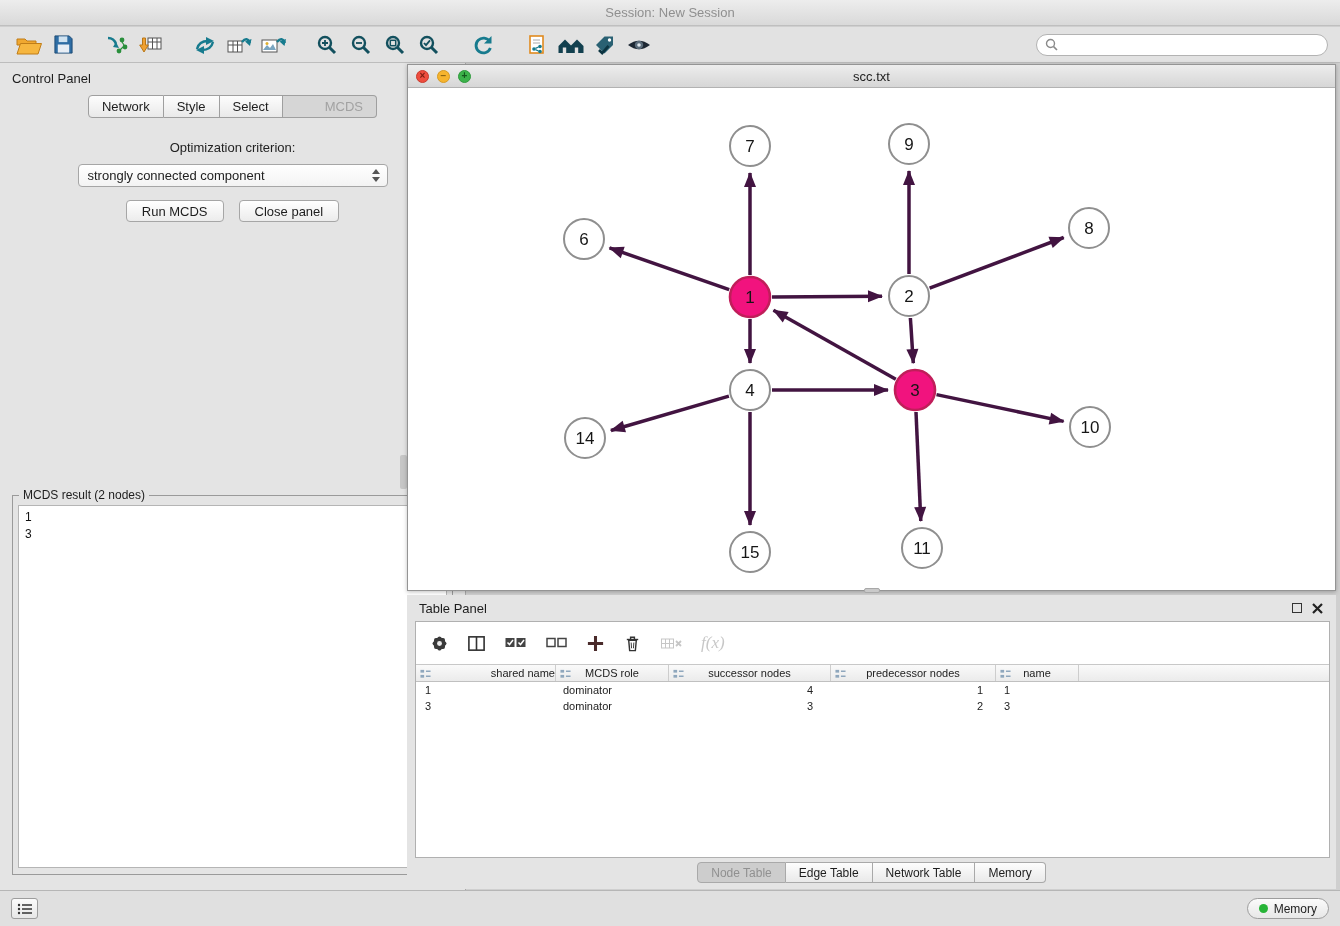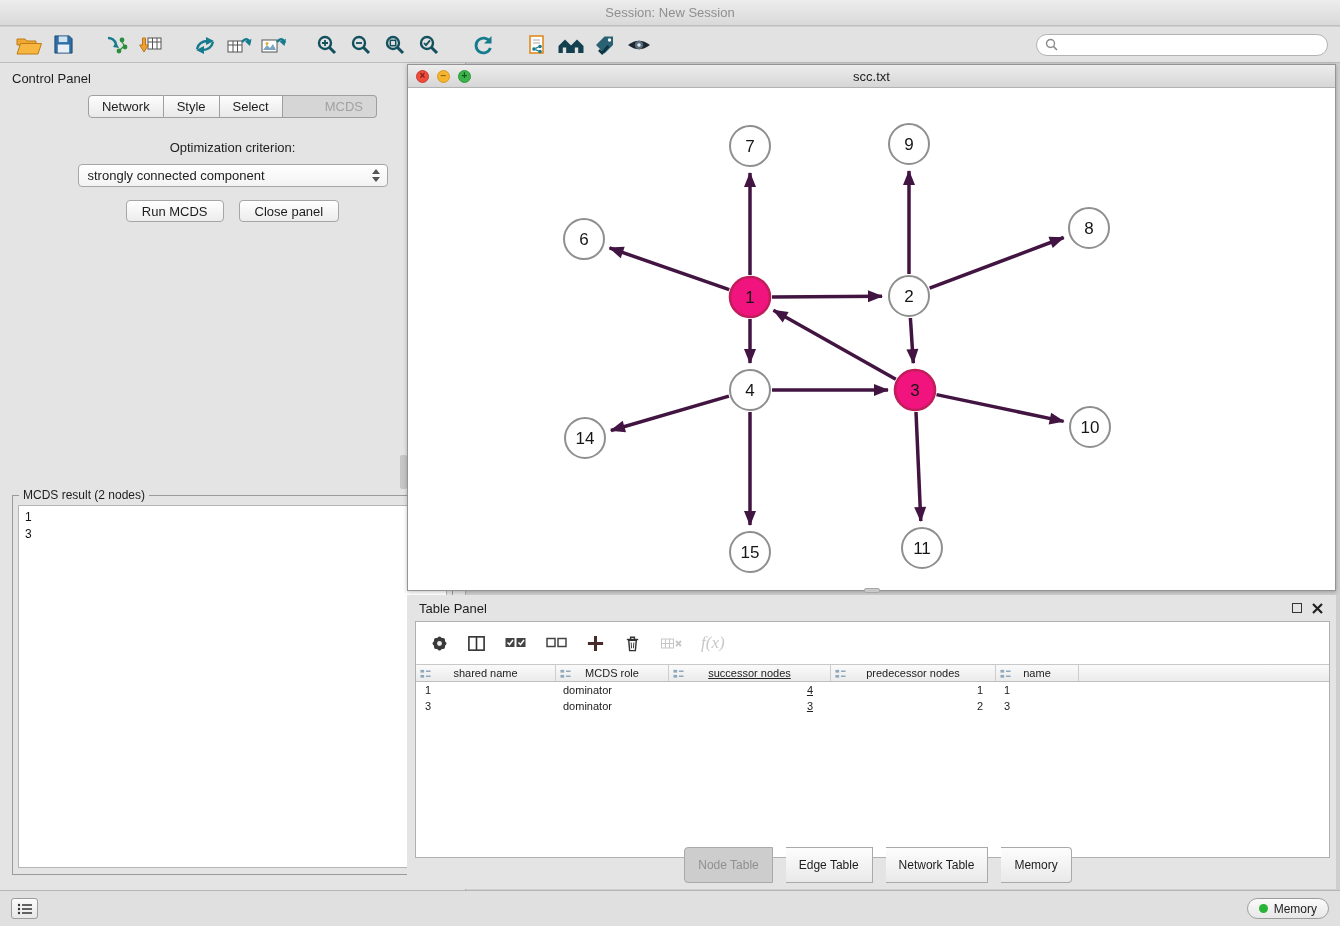--- a/index.html
+++ b/index.html
@@ -155,34 +155,34 @@
     border-top:1px solid #c8c8c8; border-bottom:1px solid #c0c0c0;
     font-size:11px; color:#222;
   }
   .th-cell {
     position:relative; display:flex; align-items:center; justify-content:center;
     border-right:1px solid #cdcdcd; overflow:hidden;
   }
   .th-cell .sort { position:absolute; left:4px; top:4px; }
   .tbl-row { display:flex; height:16px; font-size:11px; align-items:center; }
   .cell { overflow:hidden; white-space:nowrap; }
-  .c0 { width:140px; padding-left:9px; }
+  .c0 { width:140px; padding-left:9px;justify-content:flex-end; }
   .c1 { width:113px; padding-left:7px; }
-  .c2 { width:162px; text-align:right; padding-right:18px;text-decoration:underline; }
+  .c2 { width:162px; text-align:right; padding-right:18px; }
   .c3 { width:165px; text-align:right; padding-right:13px; }
   .c4 { width:83px;  padding-left:8px; }
   .th-cell.c0,.th-cell.c1,.th-cell.c2,.th-cell.c3,.th-cell.c4 { padding:0; text-align:center; }
   .tbl-tabs {
     position:absolute; left:0; right:0; bottom:6px;
     display:flex; justify-content:center;
   }
   .tbl-tab {
-    height:21px; padding:17px 13px; display:flex; align-items:center;
+    height:21px; padding:9px 13px; display:flex; align-items:center;
     font-size:12px; border:1px solid #a9a9a9; border-left-width:0;
-    background:linear-gradient(#fdfdfd,#e9e9e9); color:#1d1d1d;margin-left:13px;
+    background:linear-gradient(#fdfdfd,#e9e9e9); color:#1d1d1d;
   }
   .tbl-tab:first-child { border-left-width:1px; border-radius:4px 0 0 4px; }
   .tbl-tab:last-child { border-radius:0 4px 4px 0; }
   .tbl-tab.active { background:#cdcdcd; color:#909090; }
   
   .status-bar {
     position:absolute; left:0; right:0; bottom:0; height:36px;
     background:#e0e0e0; border-top:1px solid #b6b6b6;
     display:flex; align-items:center; padding:0 11px;gap:48px;
   }

